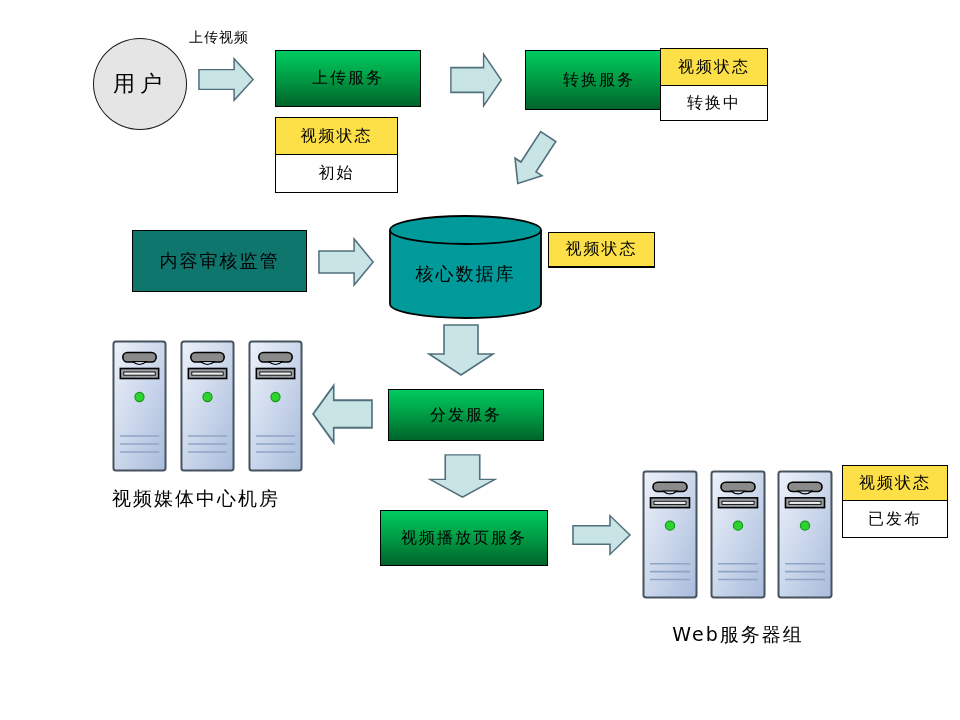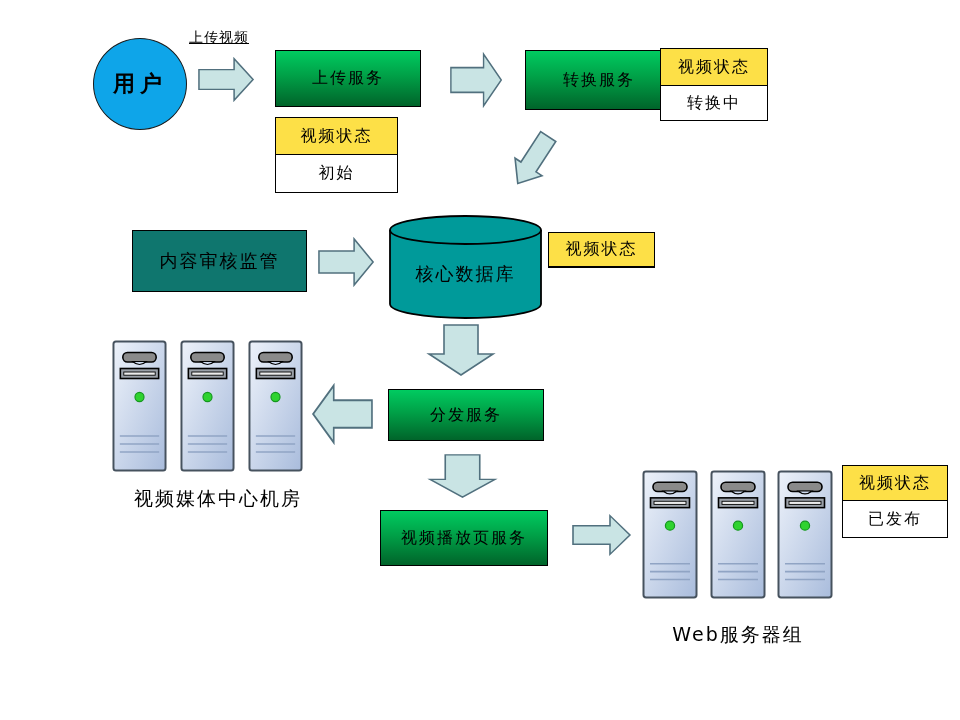--- a/index.html
+++ b/index.html
@@ -10,25 +10,25 @@
   .abs{position:absolute;}
   .node{
     position:absolute;display:flex;align-items:center;justify-content:center;
     text-align:center;box-sizing:border-box;
   }
   .service{
     background:linear-gradient(180deg,#00cb60 0%,#00a047 45%,#00642a 100%);
     border:1.6px solid #000;font-size:16px;letter-spacing:2px;
   }
   .ellipse{
-    border:1.6px solid #1a1a1a;border-radius:50%;background:#0ea5e9;
-    font-size:22px;letter-spacing:5px;font-weight:bold;
+    border:1.6px solid #1a1a1a;border-radius:50%;background:#e5e5e5;
+    font-size:22px;letter-spacing:5px;
   }
   .plain-box{background:#0f766e;border:1.7px solid #000;font-size:18px;letter-spacing:2px;}
-  .free-label{position:absolute;white-space:nowrap;text-decoration:underline;}
+  .free-label{position:absolute;white-space:nowrap;}
   .caption{position:absolute;font-size:19px;letter-spacing:2px;text-align:center;}
   .status-table{
     position:absolute;border:1.7px solid #000;box-sizing:border-box;background:#fff;
     font-size:16px;letter-spacing:2px;text-align:center;
   }
   .status-table .hdr{
     background:#fde047;border-bottom:1.7px solid #000;
     display:flex;align-items:center;justify-content:center;box-sizing:border-box;
   }
   .status-table .val{
@@ -137,21 +137,21 @@
   <svg class="tower" style="left:112px;top:340px" width="55" height="132">
       <use href="#tower"></use>
     </svg>
   <svg class="tower" style="left:180px;top:340px" width="55" height="132">
       <use href="#tower"></use>
     </svg>
   <svg class="tower" style="left:248px;top:340px" width="55" height="132">
       <use href="#tower"></use>
     </svg>
 
-  <div class="caption" style="left:122px;top:486px;width:192px">视频媒体中心机房</div>
+  <div class="caption" style="left:100px;top:486px;width:192px">视频媒体中心机房</div>
 
   <svg class="arrow" style="left:428px;top:454px" width="69" height="44" viewBox="0 0 68 52" preserveAspectRatio="none">
     <polygon points="17,1 51,1 51,30 66,30 34,51 2,30 17,30"></polygon>
   </svg>
 
   <div class="node service" style="left:380px;top:510px;width:168px;height:56px">
     <span>视频播放页服务</span>
   </div>
 
   <svg class="arrow" style="left:572px;top:514px" width="60" height="42" viewBox="0 0 60 50" preserveAspectRatio="none">

